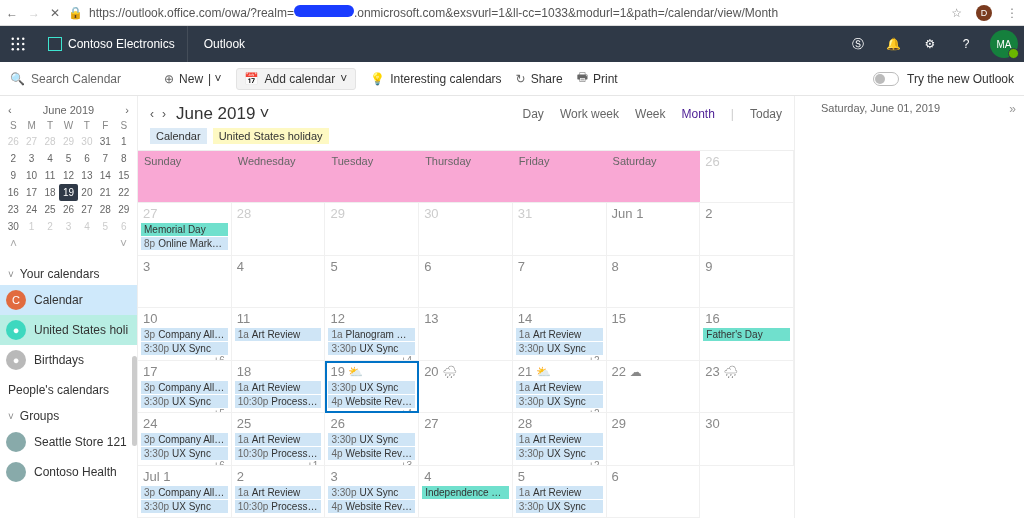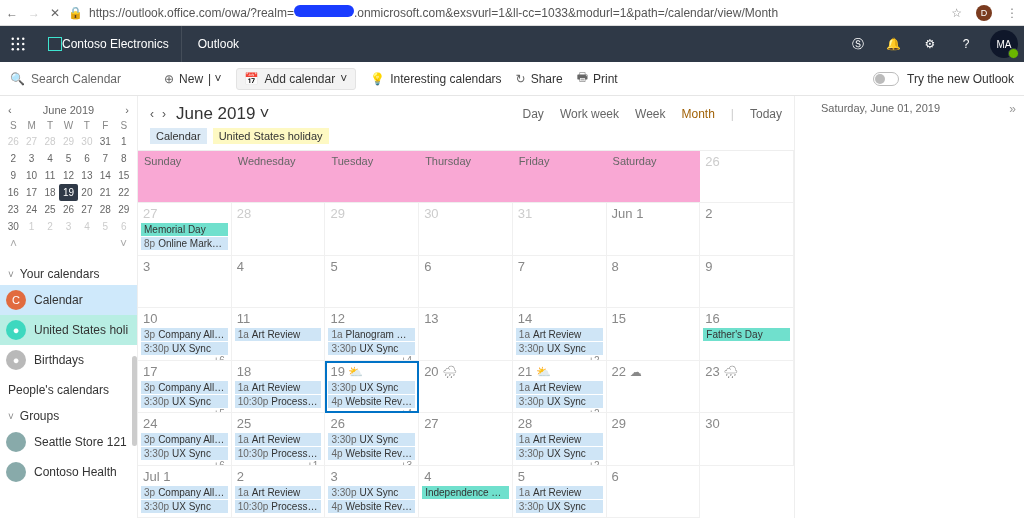--- a/index.html
+++ b/index.html
@@ -8,26 +8,26 @@
 .chrome{height:26px;display:flex;align-items:center;border-bottom:1px solid #ddd;padding:0 6px;gap:8px}
 .chrome .nav{display:flex;gap:10px;color:#666}
 .chrome .url{flex:1;display:flex;align-items:center;gap:6px;color:#555;font-size:12px}
 .chrome .url .lock{color:#555}
 .chrome .scrib{display:inline-block;width:60px;height:12px;background:#1a3cff;border-radius:6px}
 .chrome .ricons{display:flex;gap:14px;align-items:center;color:#888}
 .chrome .avatar{width:16px;height:16px;border-radius:50%;background:#7a3b1f;color:#fff;display:flex;align-items:center;justify-content:center;font-size:9px}
 
 .topbar{height:36px;background:#2f3947;color:#fff;display:flex;align-items:center}
 .topbar .waffle{width:36px;display:flex;align-items:center;justify-content:center}
-.topbar .brand{display:flex;align-items:center;gap:0;padding:0 12px;border-right:1px solid rgba(255,255,255,.1);height:100%}
+.topbar .brand{display:flex;align-items:center;gap:6px;padding:0 12px;border-right:1px solid rgba(255,255,255,.1);height:100%}
 .topbar .brand .bicon{width:14px;height:14px;border:1px solid #3ee4d0}
 .topbar .app{padding:0 16px}
 .topbar .spacer{flex:1}
 .topbar .ticon{width:36px;display:flex;align-items:center;justify-content:center;color:#fff}
-.topbar .me{width:28px;height:28px;border-radius:50%;background:#0f172a;color:#fff;display:flex;align-items:center;justify-content:center;font-size:10px;margin:0 6px;position:relative}
+.topbar .me{width:28px;height:28px;border-radius:50%;background:#15803d;color:#fff;display:flex;align-items:center;justify-content:center;font-size:10px;margin:0 6px;position:relative}
 .topbar .me::after{content:"";position:absolute;right:-1px;bottom:-1px;width:9px;height:9px;background:#6bb700;border:1px solid #2f3947;border-radius:50%}
 
 .toolbar{height:34px;border-bottom:1px solid #e6e6e6;display:flex;align-items:center;padding:0 10px;gap:14px;color:#333}
 .search{display:flex;align-items:center;gap:6px;color:#666;width:140px}
 .tbtn{display:flex;align-items:center;gap:5px;color:#333;font-size:12px}
 .tbtn .ico{color:#666}
 .tbtn.add{background:#f3f3f3;border:1px solid #e3e3e3;border-radius:3px;padding:3px 8px}
 .toolbar .right{margin-left:auto;display:flex;align-items:center;gap:8px}
 .toggle{width:26px;height:14px;border:1px solid #bbb;border-radius:8px;position:relative}
 .toggle::after{content:"";position:absolute;left:1px;top:1px;width:10px;height:10px;border-radius:50%;background:#bbb}
@@ -50,21 +50,21 @@
 .calitem{display:flex;align-items:center;gap:8px;padding:5px 6px;font-size:12px}
 .calitem .dot{width:20px;height:20px;border-radius:50%;display:flex;align-items:center;justify-content:center;color:#fff;font-size:11px}
 .calitem.sel{background:#cfe9fb}
 .calitem.hol{background:#b8eee3}
 
 .center{flex:1;display:flex;flex-direction:column;overflow:hidden}
 .viewbar{display:flex;align-items:center;padding:8px 12px 4px;gap:10px}
 .viewbar .nav{display:flex;gap:8px;color:#555}
 .viewbar h2{font-weight:400;font-size:17px;color:#333;display:flex;align-items:center;gap:4px}
 .viewbar .right{margin-left:auto;display:flex;gap:16px;color:#666;font-size:12px}
-.viewbar .right .act{color:#a16207}
+.viewbar .right .act{color:#4c1d95}
 .tags{display:flex;gap:6px;padding:0 12px 6px}
 .tag{font-size:11px;padding:2px 6px}
 .tag.cal{background:#dceaf6}
 .tag.hol{background:#fef9c3}
 
 .grid{flex:1;display:grid;grid-template-columns:repeat(7,1fr);grid-auto-rows:1fr;border-top:1px solid #eee;overflow:hidden}
 .gh{font-size:11px;color:#666;padding:4px 6px;border-bottom:1px solid #eee;background:#f9a8d4}
 .cell{border-right:1px solid #f0f0f0;border-bottom:1px solid #f0f0f0;padding:2px 3px;position:relative;overflow:hidden;font-size:10px}
 .cell .dn{font-size:13px;color:#888;padding:1px 2px}
 .cell.out .dn{color:#ccc}

